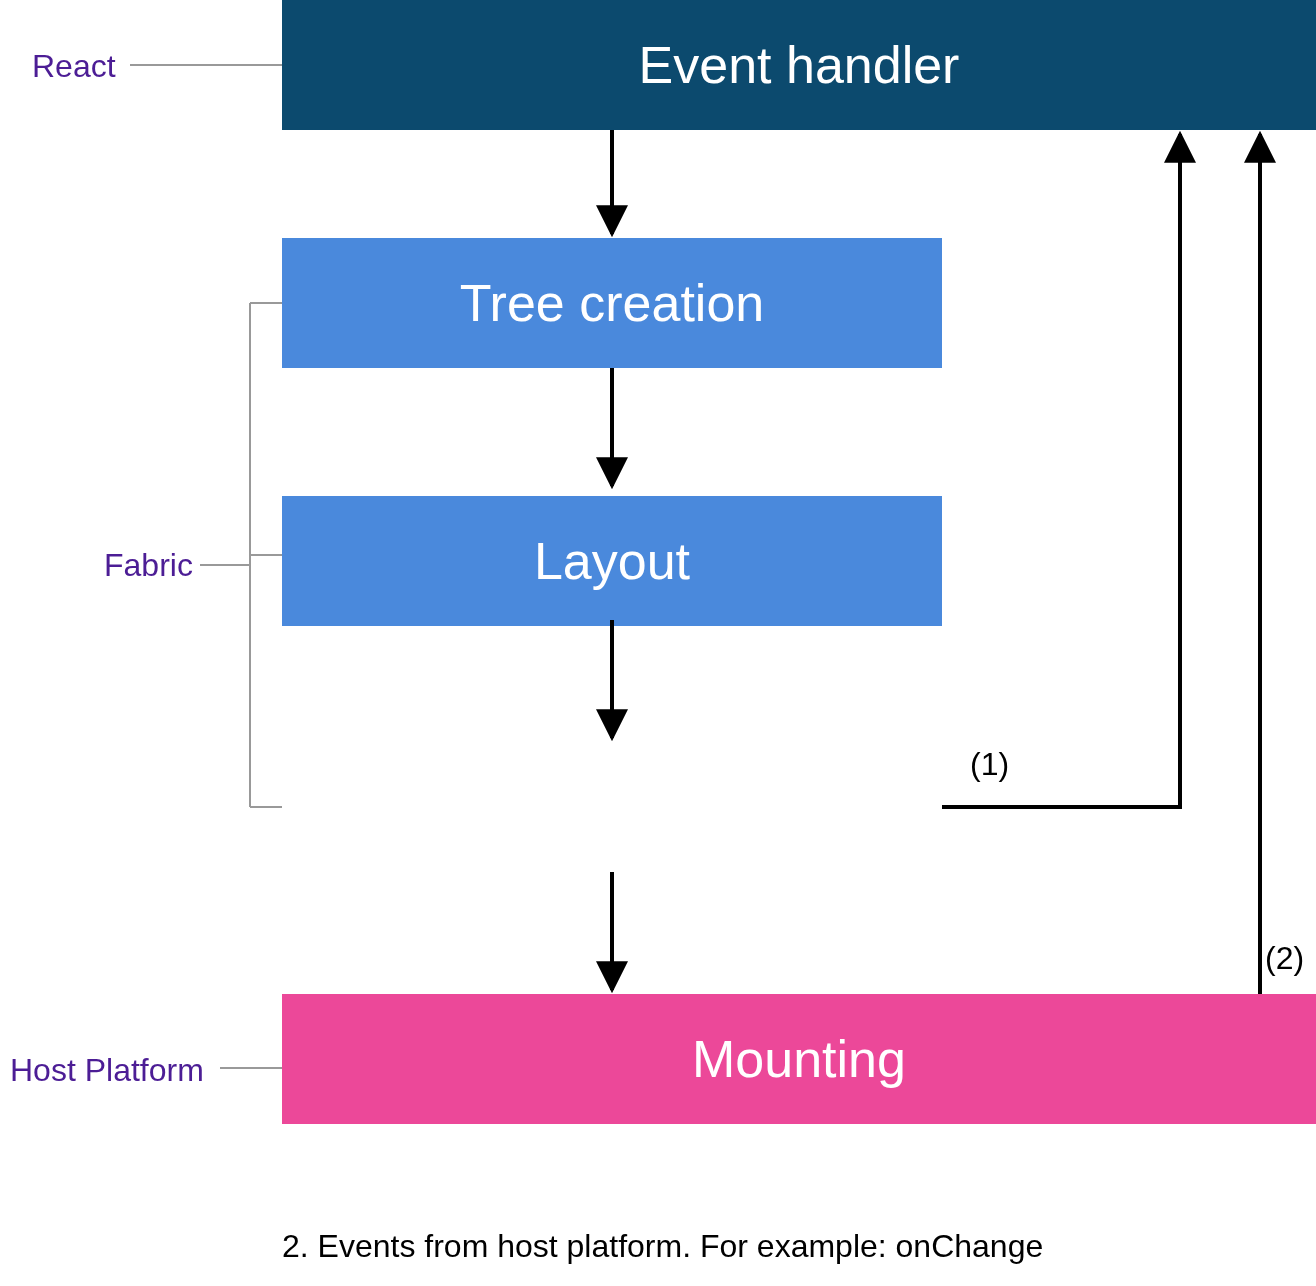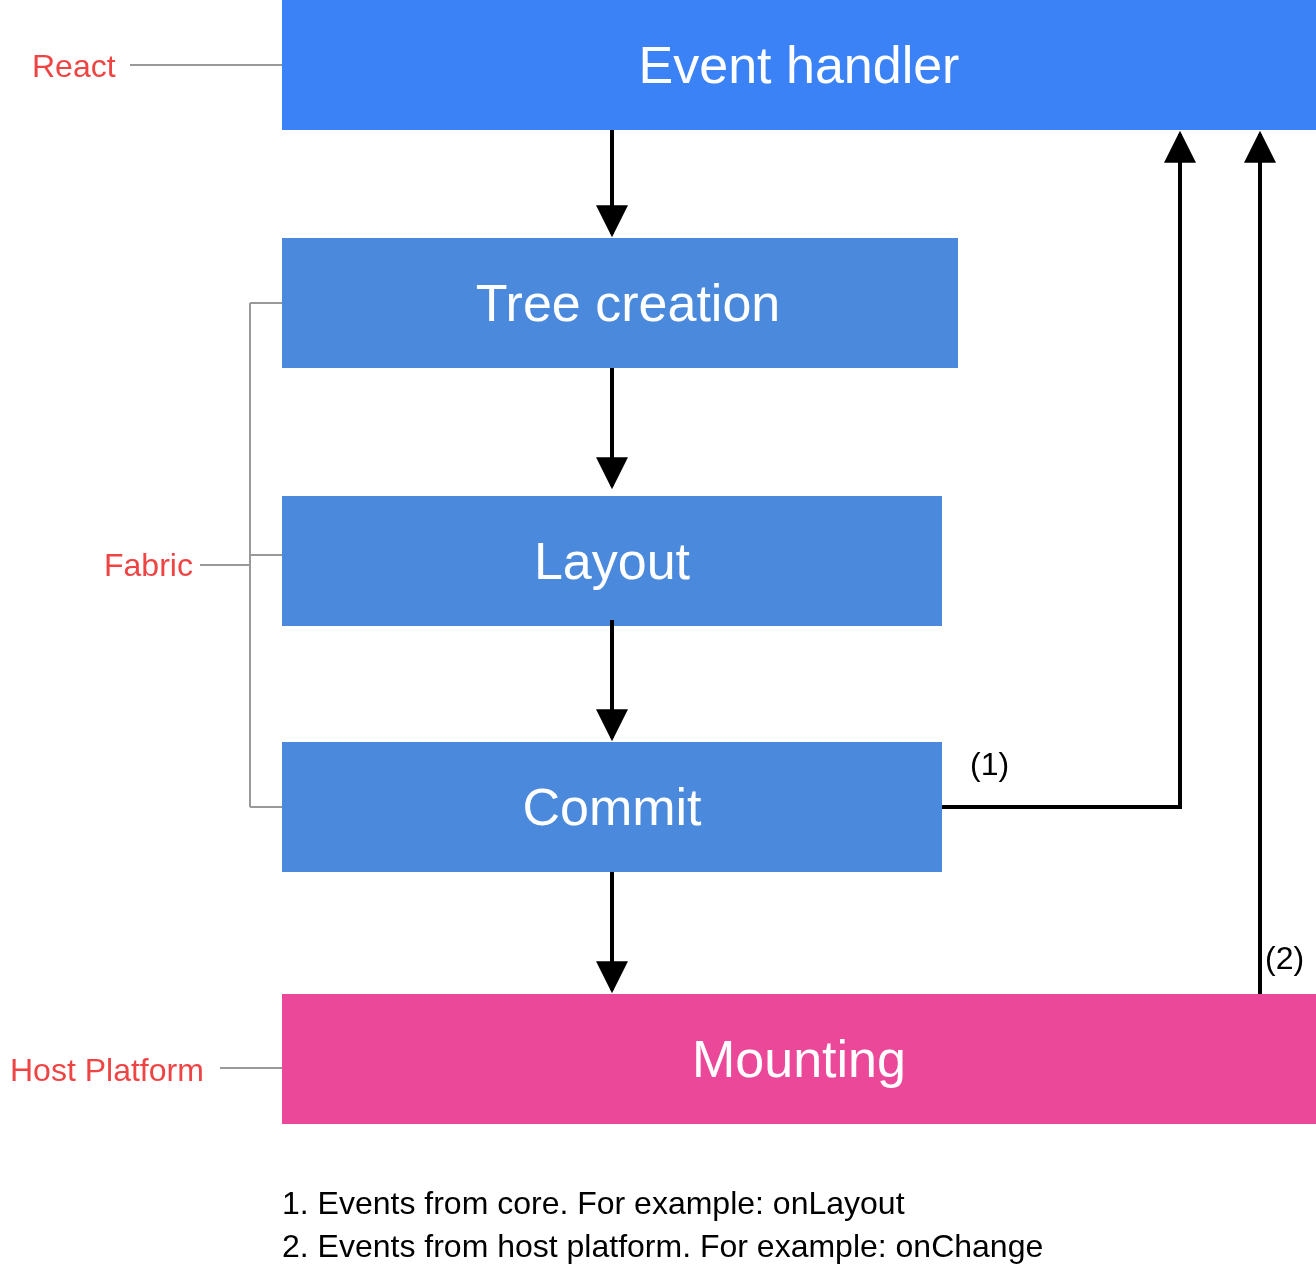--- a/index.html
+++ b/index.html
@@ -17,21 +17,21 @@
     position: absolute;
     display: flex;
     align-items: center;
     justify-content: center;
     color: #ffffff;
     font-size: 52px;
     font-weight: 400;
   }
   .label {
     position: absolute;
-    color: #ef4444;
+    color: #4c1d95;
     font-size: 32px;
   }
   .small-label {
     position: absolute;
     color: #000000;
     font-size: 32px;
   }
   .footnote {
     position: absolute;
     color: #000000;
@@ -46,34 +46,32 @@
 </style>
 </head>
 <body>
 
 <div class="canvas">
 
   <div class="label" style="left:32px; top:48px;">React</div>
   <div class="label" style="left:104px; top:547px;">Fabric</div>
   <div class="label" style="left:10px; top:1052px;">Host Platform</div>
 
-  <div class="box" style="left:282px; top:0px; width:1034px; height:130px; background:#3b82f6;">Event handler</div>
+  <div class="box" style="left:282px; top:0px; width:1034px; height:130px; background:#0c4a6e;">Event handler</div>
 
-  <div class="box" style="left:282px; top:238px; width:660px; height:130px; background:#4a89dc;padding-left:16px;">Tree creation</div>
+  <div class="box" style="left:282px; top:238px; width:660px; height:130px; background:#4a89dc;">Tree creation</div>
 
   <div class="box" style="left:282px; top:490px; width:660px; height:130px; background:#4a89dc;margin-top:6px;">Layout</div>
 
-  <div class="box" style="left:282px; top:742px; width:660px; height:130px; background:#4a89dc;">Commit</div>
 
   <div class="box" style="left:282px; top:994px; width:1034px; height:130px; background:#ec4899;">Mounting</div>
 
   <div class="small-label" style="left:970px; top:746px;">(1)</div>
   <div class="small-label" style="left:1265px; top:940px;">(2)</div>
 
-  <div class="footnote" style="left:282px; top:1185px;">1. Events from core. For example: onLayout</div>
   <div class="footnote" style="left:282px; top:1228px;">2. Events from host platform. For example: onChange</div>
 
   <svg class="overlay" width="1316" height="1286">
     <defs>
       <marker id="arrow" viewBox="0 0 10 10" refX="9" refY="5" markerWidth="8" markerHeight="8" orient="auto-start-reverse">
         <path d="M 0 0 L 10 5 L 0 10 z" fill="#000000"></path>
       </marker>
     </defs>
 
     <line x1="130" y1="65" x2="282" y2="65" stroke="#999999" stroke-width="2"></line>

